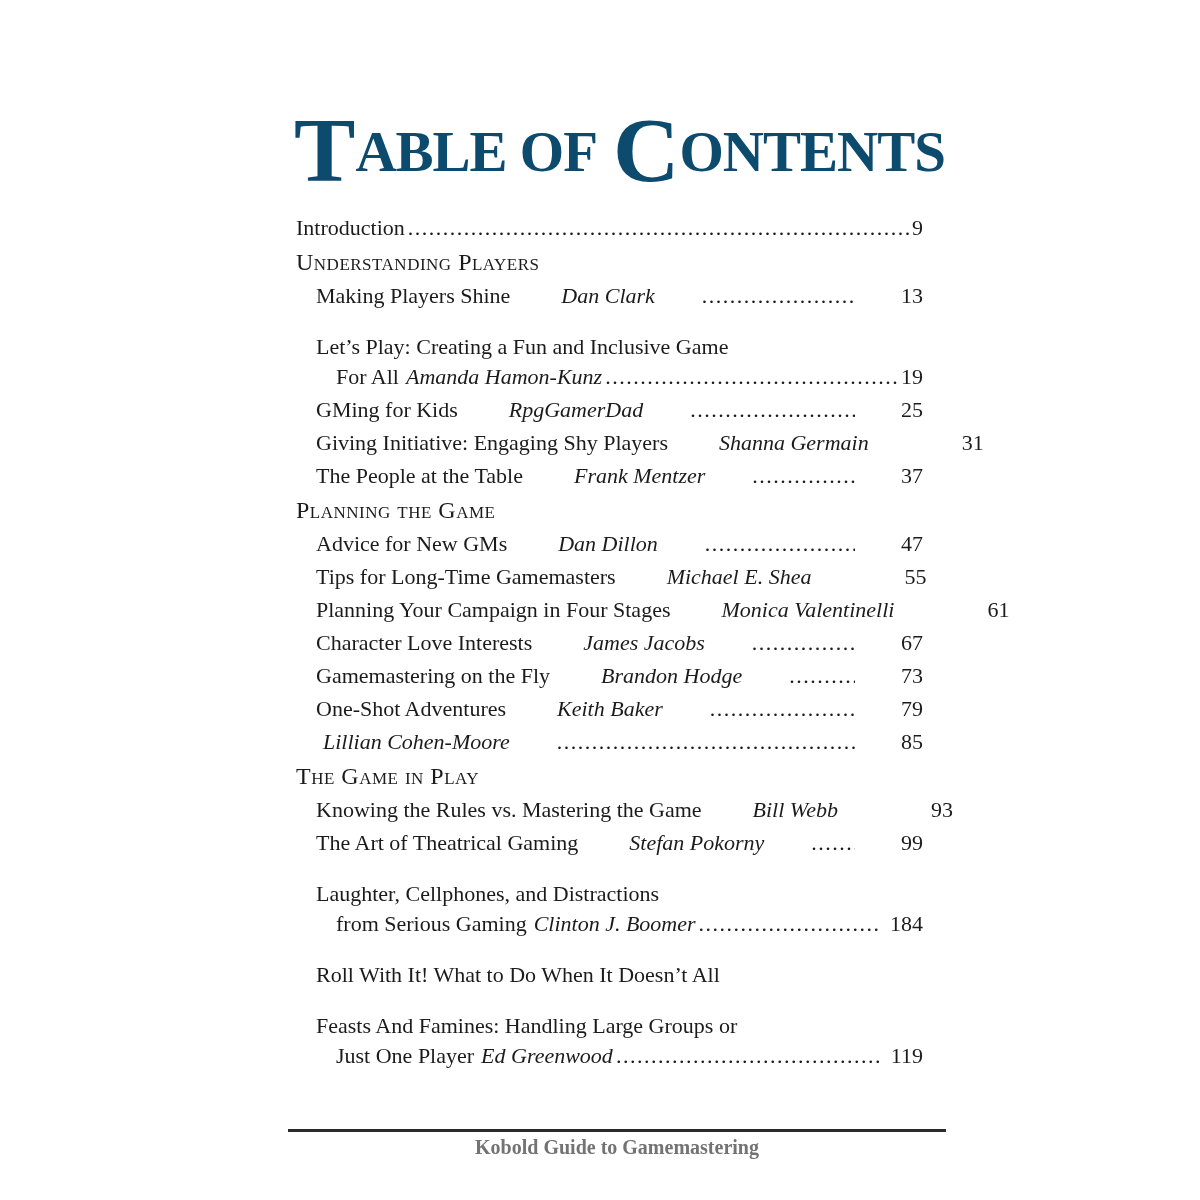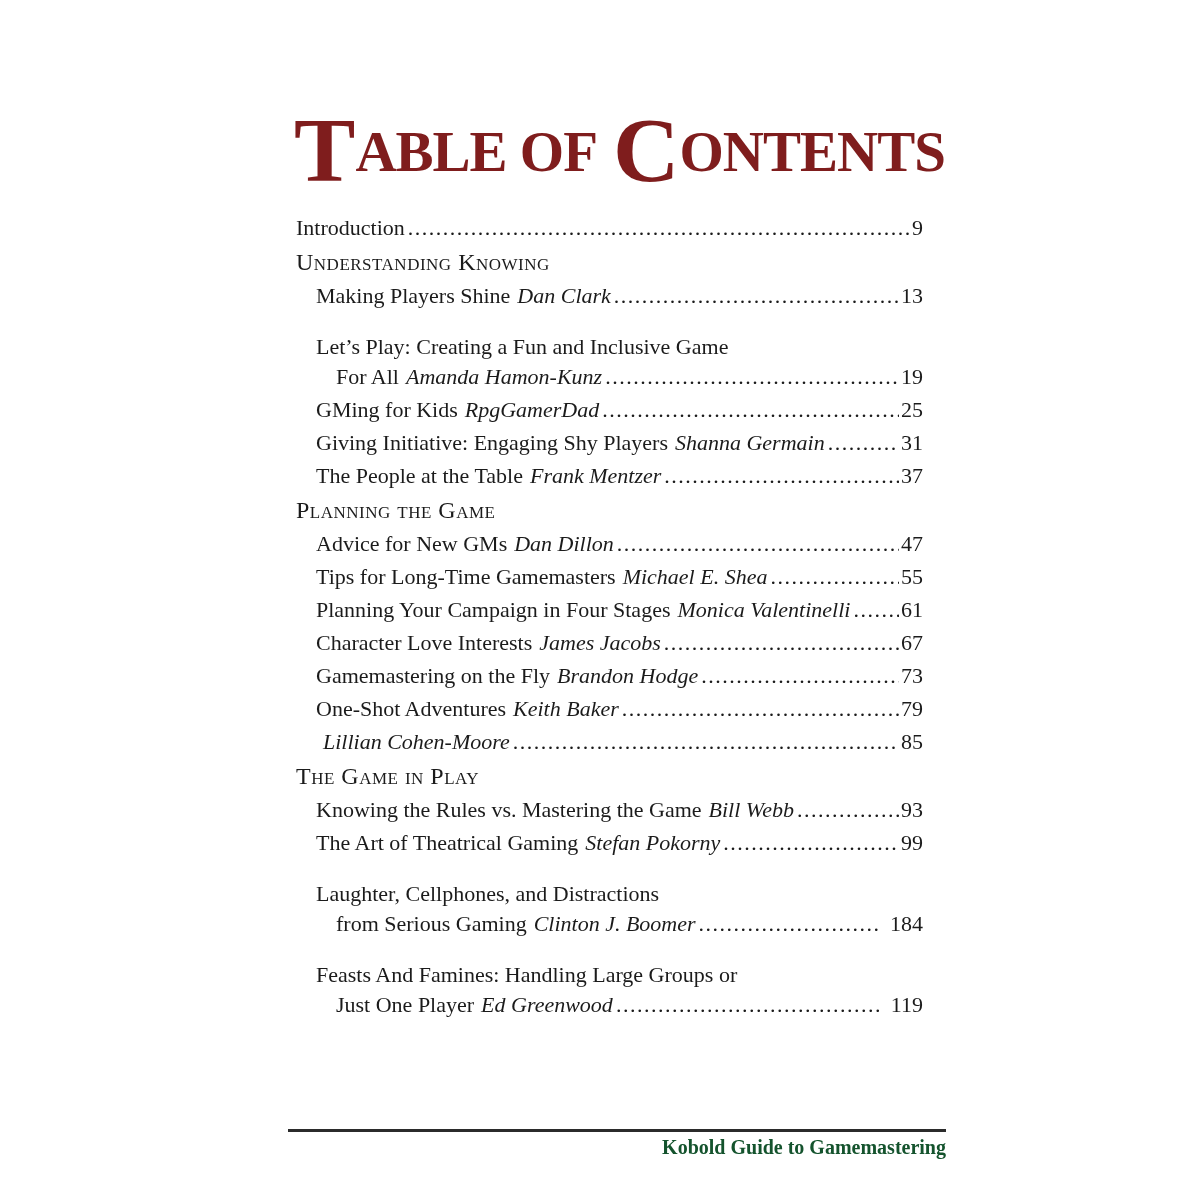--- a/index.html
+++ b/index.html
@@ -3,21 +3,21 @@
 <meta charset="utf-8">
 <style>
   html,body { margin:0; padding:0; background:#fff; }
   .page {
     position:relative; width:1200px; height:1200px; background:#ffffff;
     font-family:"Liberation Serif", serif; color:#1b1b1b; overflow:hidden;
   }
   
   .title {
     position:absolute; left:294px; top:48px; white-space:nowrap;
-    font-weight:bold; color:#7f1d1d; line-height:108px;
+    font-weight:bold; color:#0c4a6e; line-height:108px;
     font-size:57px; letter-spacing:-1px;
   }
   .title .big { font-size:92px; position:relative; top:10px; letter-spacing:0; }
   .title .small1 { margin-right:16px; }
   
   .toc {
     position:absolute; left:296px; top:216px; width:627px;
     font-size:22px; font-weight:normal; color:#1b1b1b;
   }
   .row { display:flex; align-items:baseline; line-height:23px; margin-bottom:10px; }
@@ -28,47 +28,47 @@
     content:"........................................................................................................................................";
     letter-spacing:1.5px;
   }
   .num { margin-left:2px; }
   .num.gap { padding-left:8px; }
   .heading {
     font-variant:small-caps; font-size:24px; line-height:24px;
     letter-spacing:0.5px; margin:11px 0 10px 0; color:#1b1b1b;
   }
   .line1 { line-height:23px; margin-bottom:7px; white-space:nowrap;margin-top:28px; }
-  .indent1 { padding-left:20px; }
+  .indent1 { padding-left:20px;gap:44px; }
   .indent2 { padding-left:40px;text-align:right; }
   
   .footer-line { position:absolute; left:288px; top:1129px; width:658px; height:3px; background:#2b2b2b; }
   .footer-text {
     position:absolute; left:288px; top:1136px; width:658px;
-    text-align:right; font-size:20px; font-weight:bold; color:#14532d;font-family:Liberation Serif, serif;
+    text-align:center; font-size:20px; font-weight:bold; color:#737373;font-family:Liberation Serif, serif;
   }
 </style>
 </head>
 <body>
 
 <div class="page">
 
   <h1 class="title">
     <span class="big">T</span><span class="small1">ABLE OF</span><span class="big">C</span><span>ONTENTS</span>
   </h1>
 
   <div class="toc">
 
     <div class="row">
       <span class="t">Introduction</span>
       <span class="dots"></span>
       <span class="num">9</span>
     </div>
 
-    <div class="heading">Understanding Knowing</div>
+    <div class="heading">Understanding Players</div>
 
     <div class="row indent1">
       <span class="t">Making Players Shine</span>
       <span class="author">Dan Clark</span>
       <span class="dots"></span>
       <span class="num">13</span>
     </div>
 
     <div class="line1 indent1">Let’s Play: Creating a Fun and Inclusive Game</div>
     <div class="row indent2">
@@ -166,20 +166,21 @@
     </div>
 
     <div class="line1 indent1">Laughter, Cellphones, and Distractions</div>
     <div class="row indent2">
       <span class="t">from Serious Gaming</span>
       <span class="author">Clinton J. Boomer</span>
       <span class="dots"></span>
       <span class="num gap">184</span>
     </div>
 
+    <div class="line1 indent1">Roll With It! What to Do When It Doesn’t All</div>
 
     <div class="line1 indent1">Feasts And Famines: Handling Large Groups or</div>
     <div class="row indent2">
       <span class="t">Just One Player</span>
       <span class="author">Ed Greenwood</span>
       <span class="dots"></span>
       <span class="num gap">119</span>
     </div>
 
   </div>

